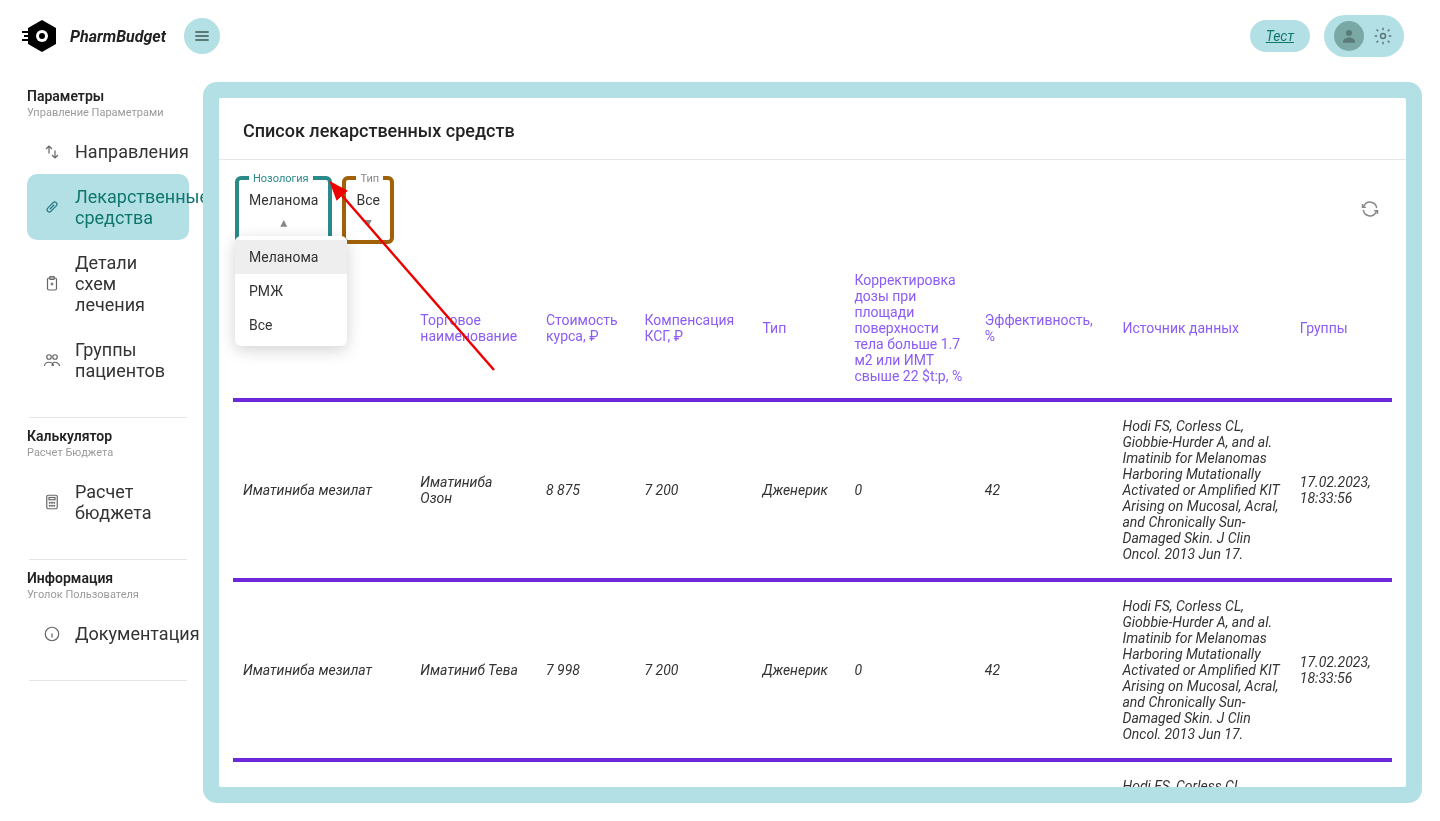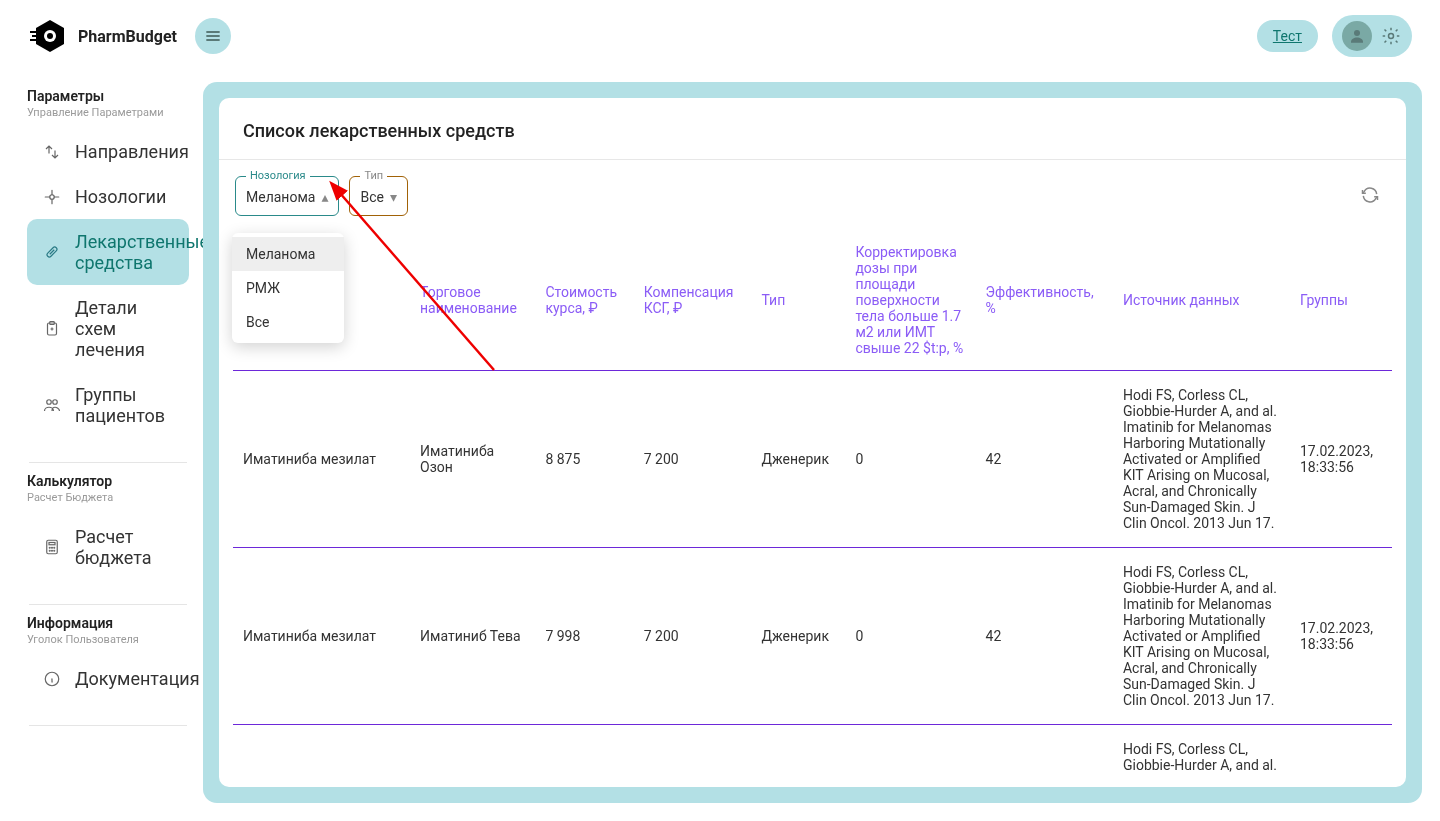--- a/index.html
+++ b/index.html
@@ -1,60 +1,60 @@
 <!DOCTYPE html>
 <html><head>
 <meta charset="utf-8">
 <style>
 * { box-sizing: border-box; margin: 0; padding: 0; }
 body { font-family: -apple-system, BlinkMacSystemFont, "Segoe UI", Roboto, sans-serif; background: #fff; color: #222; font-size: 14px; }
 .app { display: flex; height: 100vh; }
-.header { position: fixed; top: 0; left: 0; right: 0; height: 72px; display: flex; align-items: center; padding: 0 28px; background: #fff; z-index: 10; }
+.header { position: fixed; top: 0; left: 0; right: 16px; height: 72px; display: flex; align-items: center; padding: 0 20px; background: #fff; z-index: 10; font-style: italic; }
 .logo-group { display: flex; align-items: center; gap: 10px; font-weight: 700; font-size: 16px; }
 .logo-icon { width: 40px; height: 40px; }
 .menu-toggle { width: 36px; height: 36px; border-radius: 50%; background: #b3e0e5; display: flex; align-items: center; justify-content: center; margin-left: 18px; cursor: pointer; }
 .header-right { margin-left: auto; display: flex; align-items: center; gap: 14px; }
 .test-link { background: #b3e0e5; padding: 8px 16px; border-radius: 18px; color: #0f766e; text-decoration: underline; cursor: pointer; font-size: 14px; }
 .avatar-gear { display: flex; align-items: center; gap: 8px; background: #b3e0e5; border-radius: 22px; padding: 6px 10px; }
 .avatar { width: 30px; height: 30px; border-radius: 50%; background: #7aa9a5; display: flex; align-items: center; justify-content: center; }
 .gear { width: 22px; height: 22px; display: flex; align-items: center; justify-content: center; color: #5a7a78; cursor: pointer; }
 
 .sidebar { width: 190px; padding-top: 88px; padding-left: 14px; padding-right: 14px; flex-shrink: 0; margin-left: 13px; }
 .sidebar-section { margin-bottom: 24px; }
 .sidebar-title { font-weight: 600; font-size: 14px; color: #222; }
 .sidebar-subtitle { font-size: 11px; color: #9a9a9a; margin-top: 2px; margin-bottom: 10px; }
 .sidebar-item { display: flex; align-items: center; gap: 14px; padding: 12px 16px; border-radius: 10px; cursor: pointer; color: #333; font-size: 18px; }
 .sidebar-item.active { background: #b3e0e5; color: #0f766e; }
 .sidebar-item .icon { width: 18px; height: 18px; display: flex; align-items: center; justify-content: center; flex-shrink: 0; }
 .sidebar-divider { height: 1px; background: #e5e5e5; margin: 10px 2px; }
 
 .main { flex: 1; padding-top: 82px; padding-right: 18px; padding-bottom: 18px; overflow: hidden; }
 .panel-outer { background: #b3e0e5; border-radius: 14px; padding: 16px; height: 100%; overflow: hidden; }
-.panel { background: #fff; border-radius: 10px; height: 100%; display: flex; flex-direction: column; overflow: hidden; }
+.panel { background: #fff; border-radius: 2px; height: 100%; display: flex; flex-direction: column; overflow: hidden; }
 .panel-header { padding: 22px 24px 18px; }
 .panel-title { font-size: 18px; font-weight: 500; }
 .divider { height: 1px; background: #e7e7e7; }
 
 .filters { display: flex; align-items: center; gap: 10px; padding: 16px 16px 14px; position: relative; }
-.select-wrap { position: relative; border: 1px solid #a16207; border-radius: 6px; padding: 12px 10px 10px; display: flex; align-items: center; gap: 6px; cursor: pointer; }
+.select-wrap { position: relative; border: 4px solid #a16207; border-radius: 6px; padding: 12px 10px 10px; display: flex; align-items: center; gap: 6px; cursor: pointer; flex-direction: column; }
 .select-wrap.active { border-color: #2a8a8a; }
 .select-label { position: absolute; top: -8px; left: 10px; background: #fff; padding: 0 4px; font-size: 11px; color: #888; }
 .select-wrap.active .select-label { color: #2a8a8a; }
 .select-value { font-size: 14px; color: #333; }
 .select-arrow { color: #888; }
 .refresh-icon { margin-left: auto; color: #888; cursor: pointer; margin-right: 10px; }
 
 .dropdown { position: absolute; top: 56px; left: -4px; width: 112px; background: #fff; border-radius: 6px; box-shadow: 0 4px 16px rgba(0,0,0,0.18); padding: 4px 0; z-index: 20; }
 .dropdown-item { padding: 9px 14px; cursor: pointer; font-size: 14px; color: #333; }
 .dropdown-item.selected { background: #eeeeee; }
 
 .table-container { flex: 1; overflow: auto; padding: 0 14px; }
 table { width: 100%; border-collapse: collapse; }
 th { text-align: left; font-weight: 400; font-size: 14px; color: #8b5cf6; padding: 14px 10px; vertical-align: middle; }
-td { padding: 16px 10px; font-size: 14px; color: #333; border-top: 1px solid #6d28d9; vertical-align: middle; }
+td { padding: 16px 10px; font-size: 14px; color: #333; border-top: 4px solid #6d28d9; vertical-align: middle; font-style: italic; }
 th:nth-child(1), td:nth-child(1) { width: 165px; }
 th:nth-child(2), td:nth-child(2) { width: 110px; }
 th:nth-child(3), td:nth-child(3) { width: 85px; }
 th:nth-child(4), td:nth-child(4) { width: 100px; }
 th:nth-child(5), td:nth-child(5) { width: 85px; }
 th:nth-child(6), td:nth-child(6) { width: 115px; }
 th:nth-child(7), td:nth-child(7) { width: 115px; }
 th:nth-child(8), td:nth-child(8) { width: 165px; }
 th:nth-child(9), td:nth-child(9) { width: 95px; }
 
@@ -105,29 +105,20 @@
     <div class="sidebar-section">
       <div class="sidebar-title">Параметры</div>
       <div class="sidebar-subtitle">Управление Параметрами</div>
       <div class="sidebar-item">
         <span class="icon">
             <svg width="18" height="18" viewBox="0 0 24 24" fill="none" stroke="#666" stroke-width="1.6">
               <path d="M4 8l4-4 4 4M8 4v10M20 16l-4 4-4-4M16 20V10"></path>
             </svg>
           </span>
         <span>Направления</span>
-      </div>
-      <div class="sidebar-item">
-        <span class="icon">
-            <svg width="18" height="18" viewBox="0 0 24 24" fill="none" stroke="#666" stroke-width="1.6">
-              <circle cx="12" cy="12" r="3"></circle>
-              <path d="M12 3v6M12 15v6M3 12h6M15 12h6" stroke-linecap="round"></path>
-            </svg>
-          </span>
-        <span>Нозологии</span>
       </div>
       <div class="sidebar-item active">
         <span class="icon">
             <svg width="18" height="18" viewBox="0 0 24 24" fill="none" stroke="#2a7a85" stroke-width="1.6">
               <rect x="4" y="9" width="16" height="6" rx="3" transform="rotate(-45 12 12)"></rect>
               <path d="M9 15l6-6"></path>
             </svg>
           </span>
         <span>Лекарственные средства</span>
       </div>

